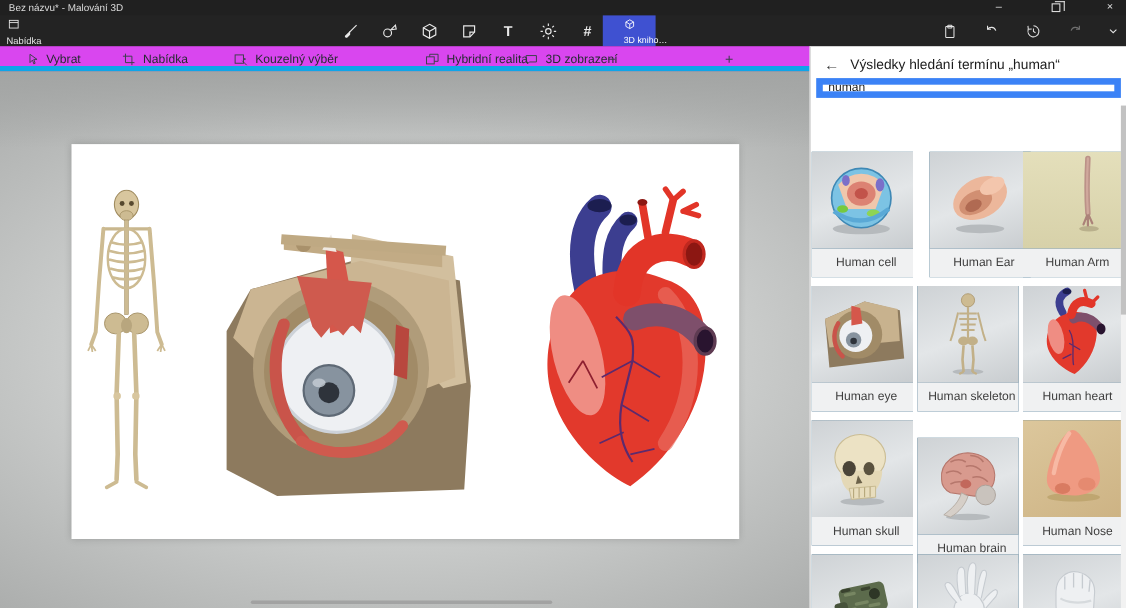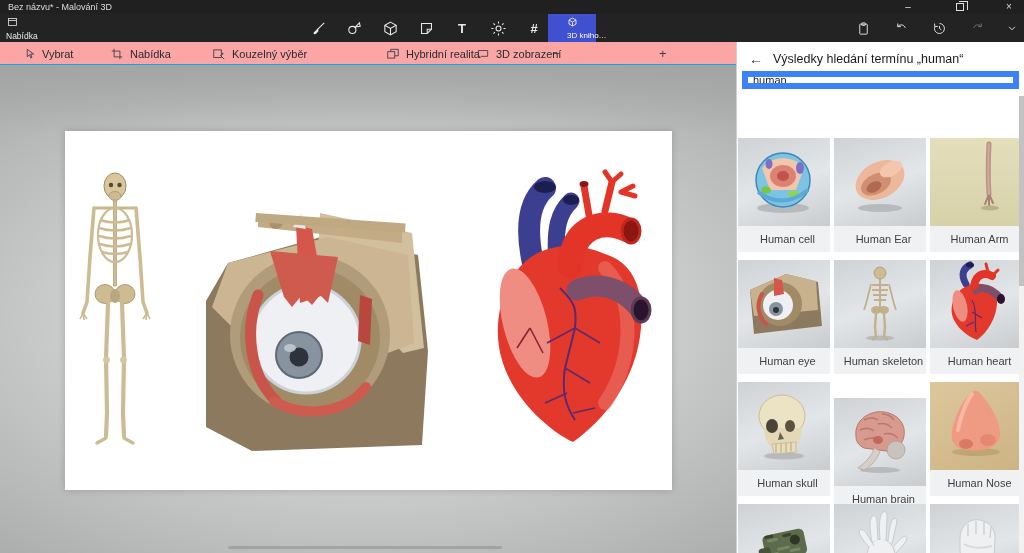--- a/index.html
+++ b/index.html
@@ -22,21 +22,21 @@
   .menu-label { font-size:8.5px; color:#e8e8e8; margin-top:-1px; }
   .tool-btn { top:0; width:36px; height:28px; display:flex; align-items:center; justify-content:center; color:#e8e8e8; }
   .tool-btn.textglyph { font-size:13px; font-weight:bold; }
   .lib-btn { left:548px; top:0; width:48px; height:28px; background:#3f51d1; color:#fff; text-align:center; }
   .lib-btn svg { margin-top:2px; }
   .lib-label { font-size:8px; color:#fff; margin-top:-1px; white-space:nowrap;padding-left:19px; }
   .hist-btn { top:0; width:30px; height:28px; display:flex; align-items:center; justify-content:center; color:#e4e4e4; }
   .disabled { opacity:.4; }
 
   
-  .toolbar-light { left:0; top:42px; width:737px; height:23px; background:#fca5a5; border-bottom:1px solid #0ea5e9; }
+  .toolbar-light { left:0; top:42px; width:737px; height:23px; background:#d946ef; border-bottom:5px solid #0ea5e9; }
   .tb-item { top:0; height:23px; display:flex; align-items:center; gap:6px; color:#272b33; font-size:11px; white-space:nowrap; }
   .tb-item svg { flex:none; }
   .zoom-glyph { font-size:13px; color:#3a3f4a; }
   .slider-track { left:573px; top:52px; width:77px; height:2px; background:#3584d4; border-radius:1px; }
   .slider-thumb { left:607px; top:45px; width:8px; height:16px; background:#1962ab; border-radius:4px; }
   .zoom-level { left:681px; top:47px; font-size:11px; color:#272b33; }
   .more-dots { left:714px; top:44px; font-size:12px; color:#272b33; letter-spacing:1px; }
 
   
   .workspace { left:0; top:65px; width:737px; height:488px;
@@ -296,21 +296,21 @@
           <ellipse cx="45" cy="38" rx="6" ry="5" fill="#c2534a"></ellipse>
           <ellipse cx="28" cy="52" rx="5" ry="3.5" fill="#76c93f"></ellipse>
           <ellipse cx="56" cy="56" rx="6" ry="3.5" fill="#8ed455"></ellipse>
           <ellipse cx="62" cy="30" rx="4" ry="6" fill="#7b6fc9"></ellipse>
           <ellipse cx="31" cy="26" rx="3.5" ry="5" fill="#7b6fc9"></ellipse>
           <path d="M20 54 Q45 72 70 52" fill="none" stroke="#5aa9d6" stroke-width="4"></path>
         </svg></div>
         <div class="tile-label">Human cell</div>
       </div>
 
-      <div class="tile" style="left:97px;top:42px">
+      <div class="tile" style="left:108px;top:42px">
         <div class="tile-img"><svg width="92" height="88" viewBox="0 0 92 88">
           <ellipse cx="46" cy="70" rx="22" ry="4" fill="#b6babd"></ellipse>
           <ellipse cx="46" cy="42" rx="26" ry="18" fill="#ecb79b" transform="rotate(-28 46 42)"></ellipse>
           <ellipse cx="42" cy="46" rx="16" ry="10" fill="#d18f72" transform="rotate(-28 42 46)"></ellipse>
           <ellipse cx="40" cy="49" rx="8" ry="5" fill="#b06a52" transform="rotate(-28 40 49)"></ellipse>
           <ellipse cx="57" cy="31" rx="12" ry="7" fill="#f3c6ad" transform="rotate(-28 57 31)"></ellipse>
         </svg></div>
         <div class="tile-label">Human Ear</div>
       </div>
 

